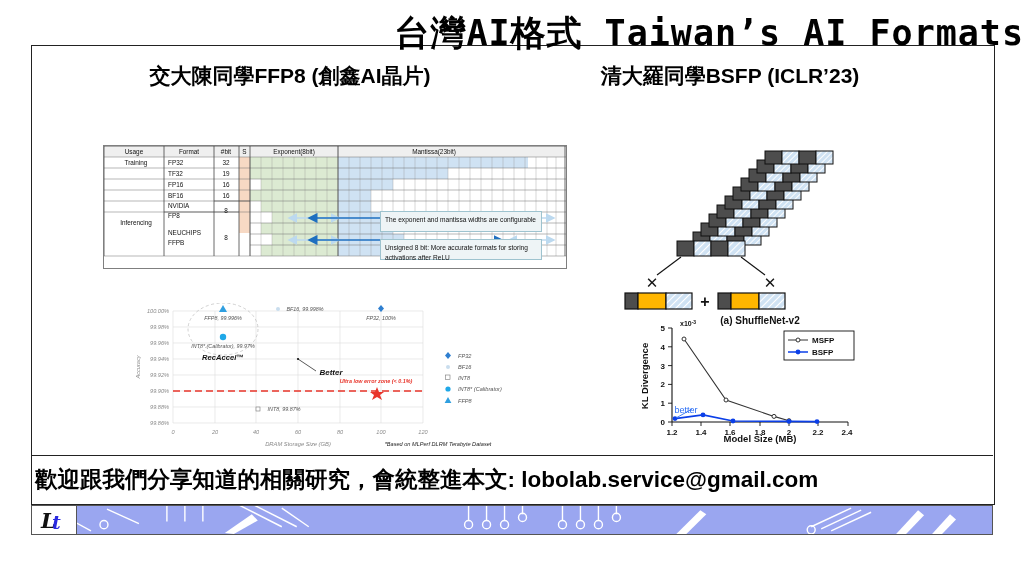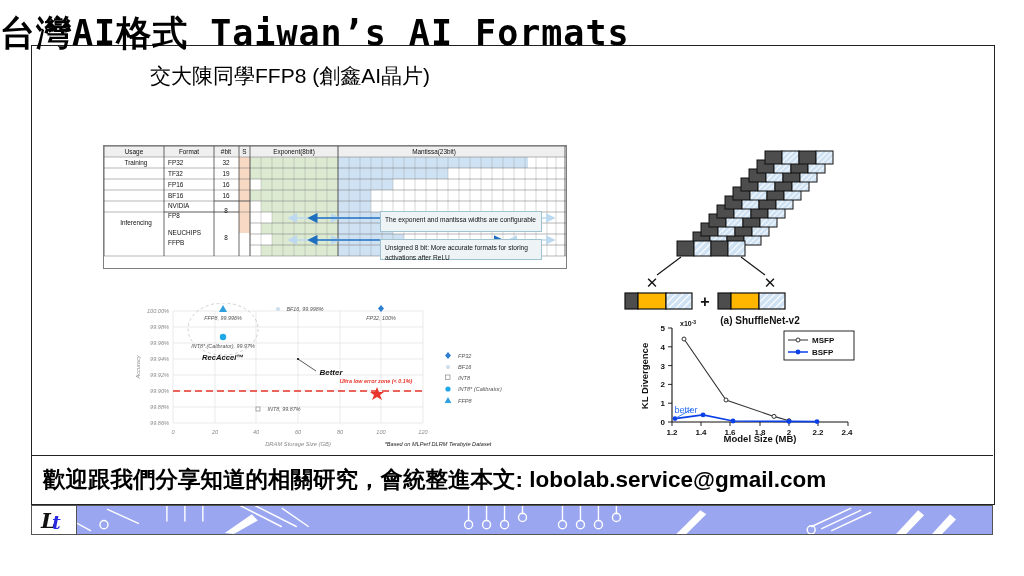--- a/index.html
+++ b/index.html
@@ -3,29 +3,29 @@
 <meta charset="utf-8">
 <style>
   html,body{margin:0;padding:0;background:#ffffff;}
   body{font-family:"Liberation Sans","DejaVu Sans",sans-serif;}
   #slide{position:relative;width:1024px;height:576px;background:#ffffff;overflow:hidden;}
 
   
   #frame{position:absolute;left:31px;top:45px;width:962px;height:458px;border:1.5px solid #222;background:#fff;}
 
   
-  #main-title{position:absolute;left:0;top:10px;width:100%;text-align:left;
+  #main-title{position:absolute;left:0;top:10px;width:100%;text-align:right;
     font-family:"DejaVu Sans Mono","Liberation Mono",monospace;font-weight:bold;font-size:35px;color:#000;letter-spacing:1px;white-space:nowrap;}
-  #sub-left{position:absolute;left:90px;top:62px;width:400px;text-align:center;font-weight:normal;font-size:21px;color:#000;white-space:nowrap;}
+  #sub-left{position:absolute;left:90px;top:62px;width:400px;text-align:center;font-weight:bold;font-size:21px;color:#000;white-space:nowrap;}
   #sub-right{position:absolute;left:530px;top:62px;width:400px;text-align:center;font-weight:bold;font-size:21px;color:#000;white-space:nowrap;}
 
   
   #banner{position:absolute;left:31px;top:455px;width:962px;height:48px;display:flex;align-items:center;
       border-top:1.5px solid #222;box-sizing:border-box;}
-  #banner-text{font-weight:bold;font-size:22.5px;color:#000;white-space:nowrap;padding-left:12px;}
+  #banner-text{font-weight:bold;font-size:22.5px;color:#000;white-space:nowrap;padding-left:4px;}
 
   
   #footer{position:absolute;left:31px;top:505px;width:962px;height:30px;border:1.5px solid #555;box-sizing:border-box;display:flex;}
   #footer-logo{width:44px;height:100%;background:#fff;border-right:1.5px solid #555;position:relative;}
   #footer-logo .lg{position:absolute;left:9px;top:2px;font-family:"DejaVu Serif","Liberation Serif",serif;
       font-style:italic;font-weight:bold;font-size:21px;color:#111;}
   #footer-logo .lg2{position:absolute;left:20px;top:5px;font-family:"DejaVu Serif",serif;font-style:italic;font-weight:bold;font-size:19px;color:#2a2ae0;}
   #footer-band{flex:1;background:#9aa6f0;position:relative;overflow:hidden;}
 
   
@@ -51,20 +51,21 @@
 </style>
 </head>
 <body>
 
 <div id="slide">
 
   <div id="frame"></div>
 
   <div id="main-title">台灣AI格式 Taiwan’s AI Formats</div>
   <div id="sub-left">交大陳同學FFP8 (創鑫AI晶片)</div>
+  <div id="sub-right">清大羅同學BSFP (ICLR’23)</div>
 
   <div id="tbl">
     <svg class="tb-svg" width="462" height="122" viewBox="0 0 462 122">
       <defs>
         <marker id="arw" markerWidth="6" markerHeight="6" refX="5" refY="3" orient="auto">
           <path d="M0,0 L6,3 L0,6 z" fill="#1f6fc0"></path>
         </marker>
         <marker id="arwS" markerWidth="6" markerHeight="6" refX="1" refY="3" orient="auto">
           <path d="M6,0 L0,3 L6,6 z" fill="#1f6fc0"></path>
         </marker>

